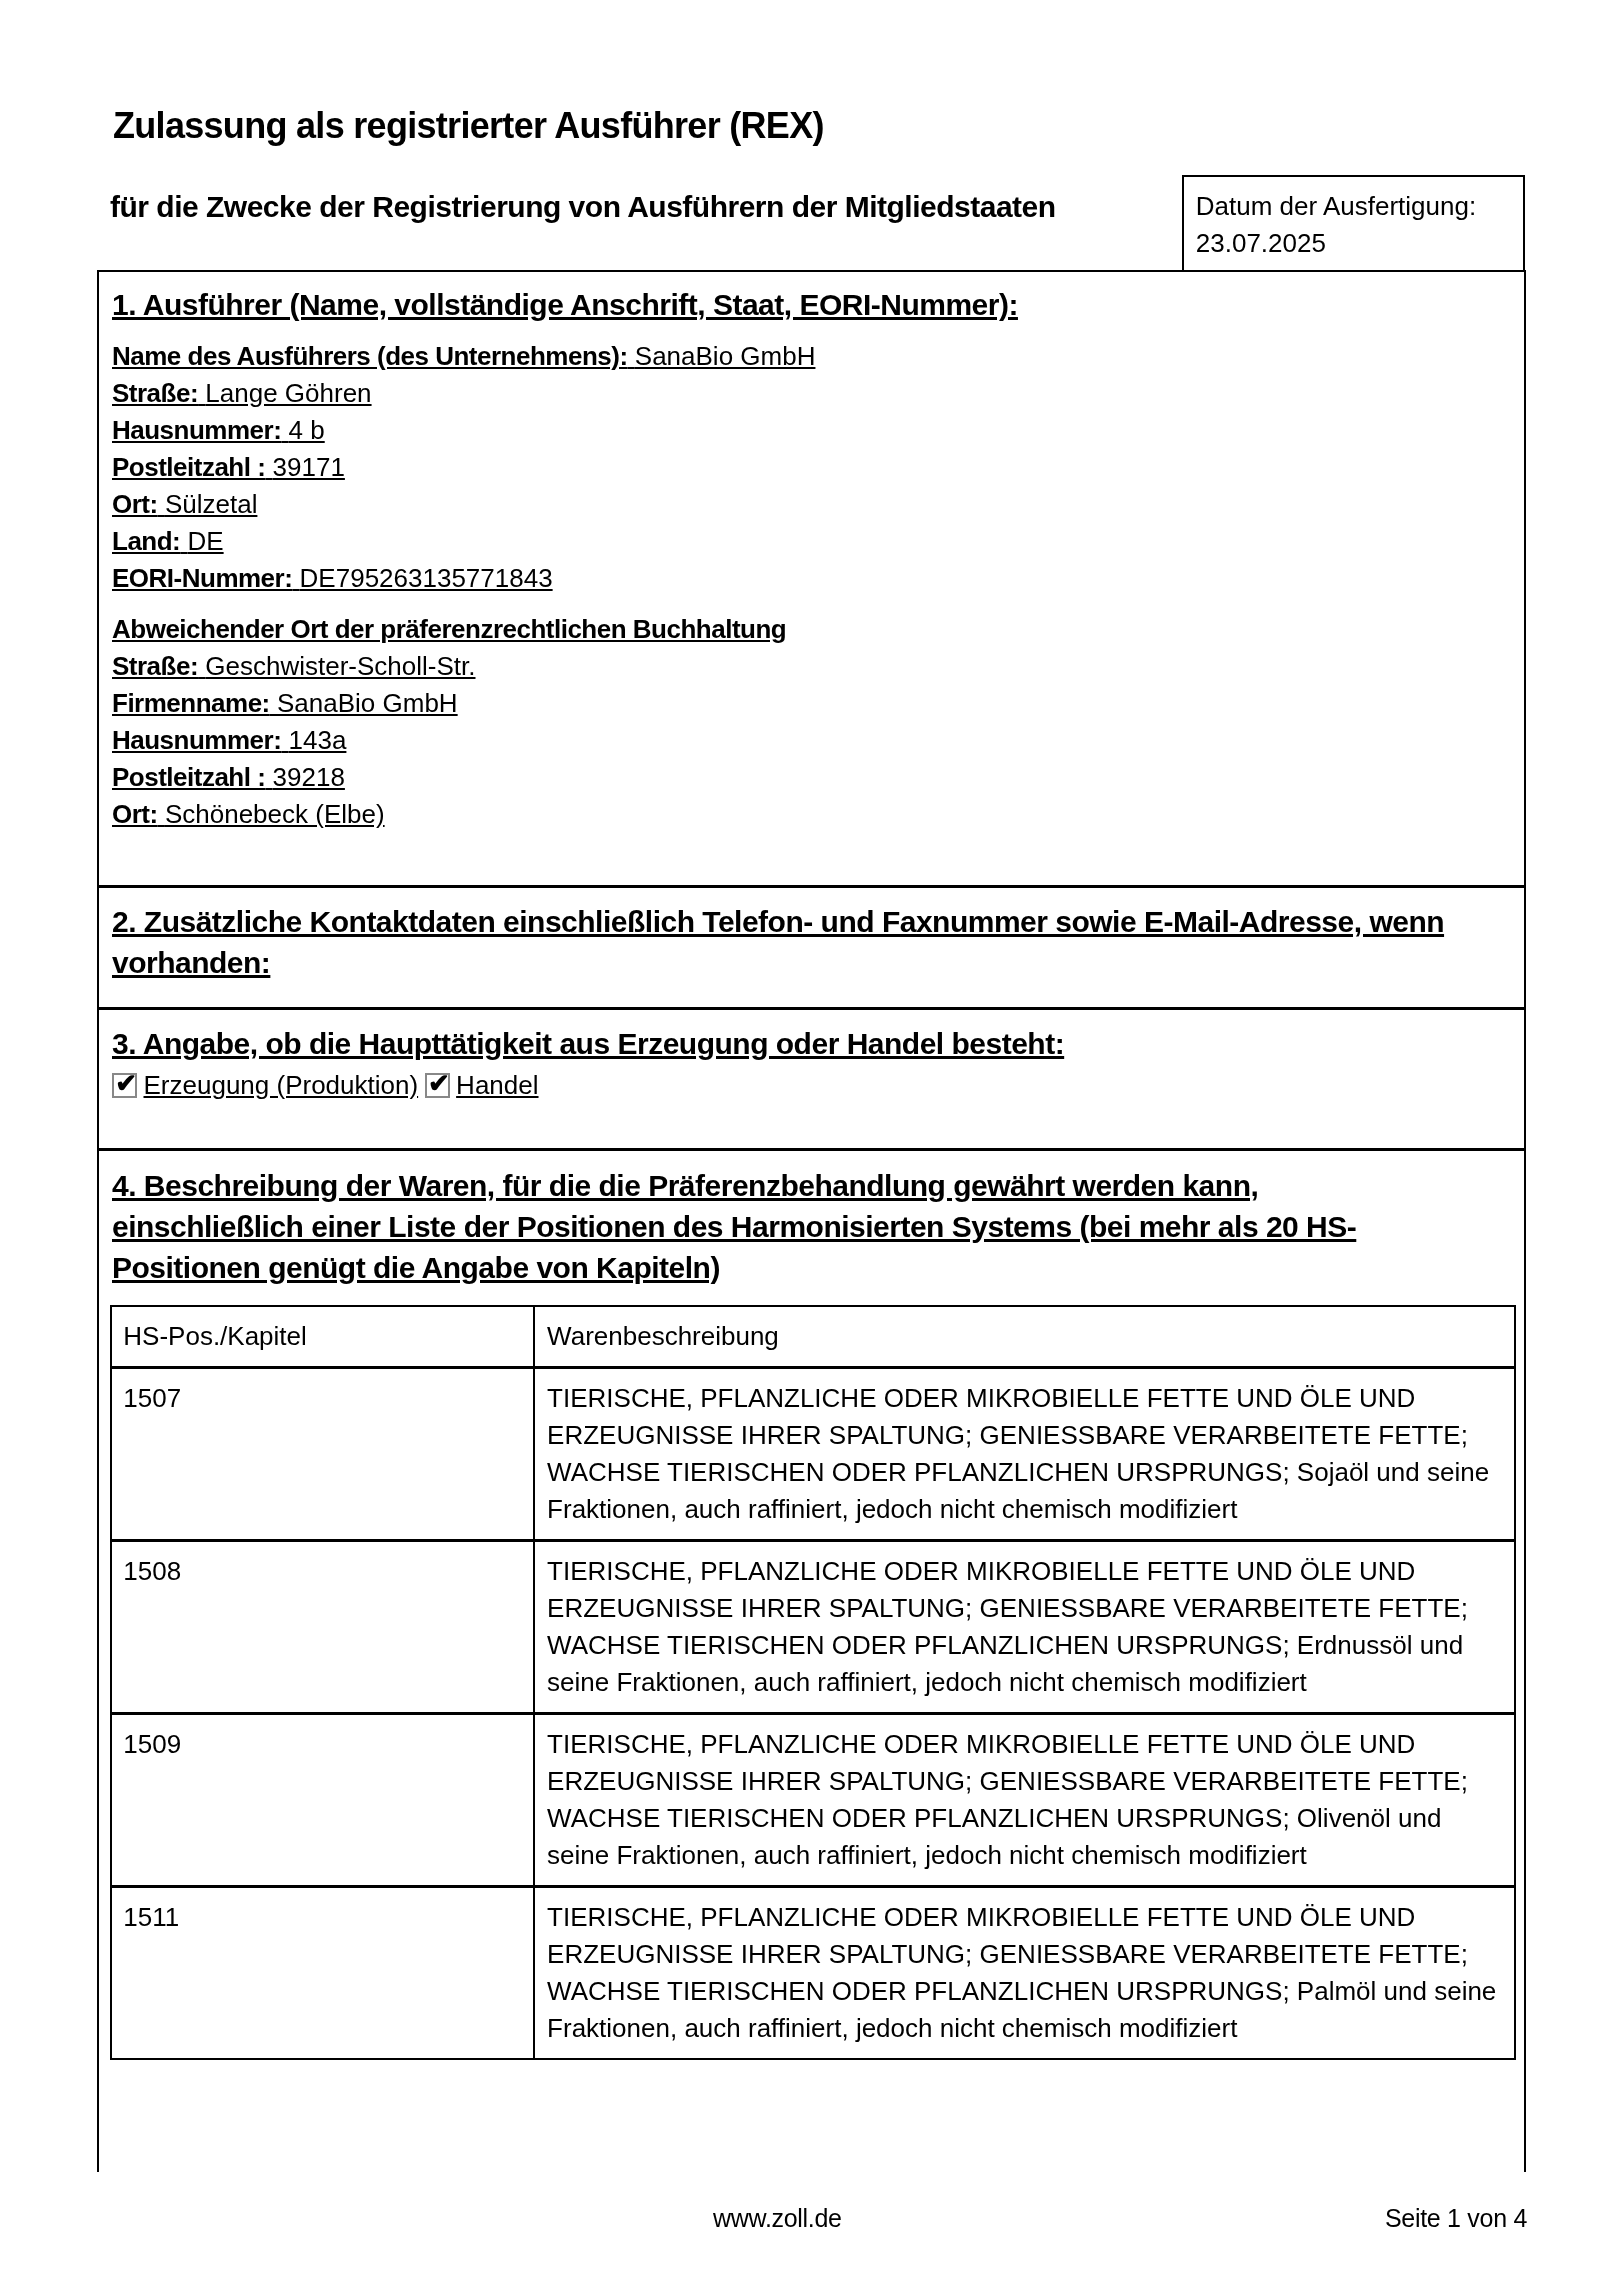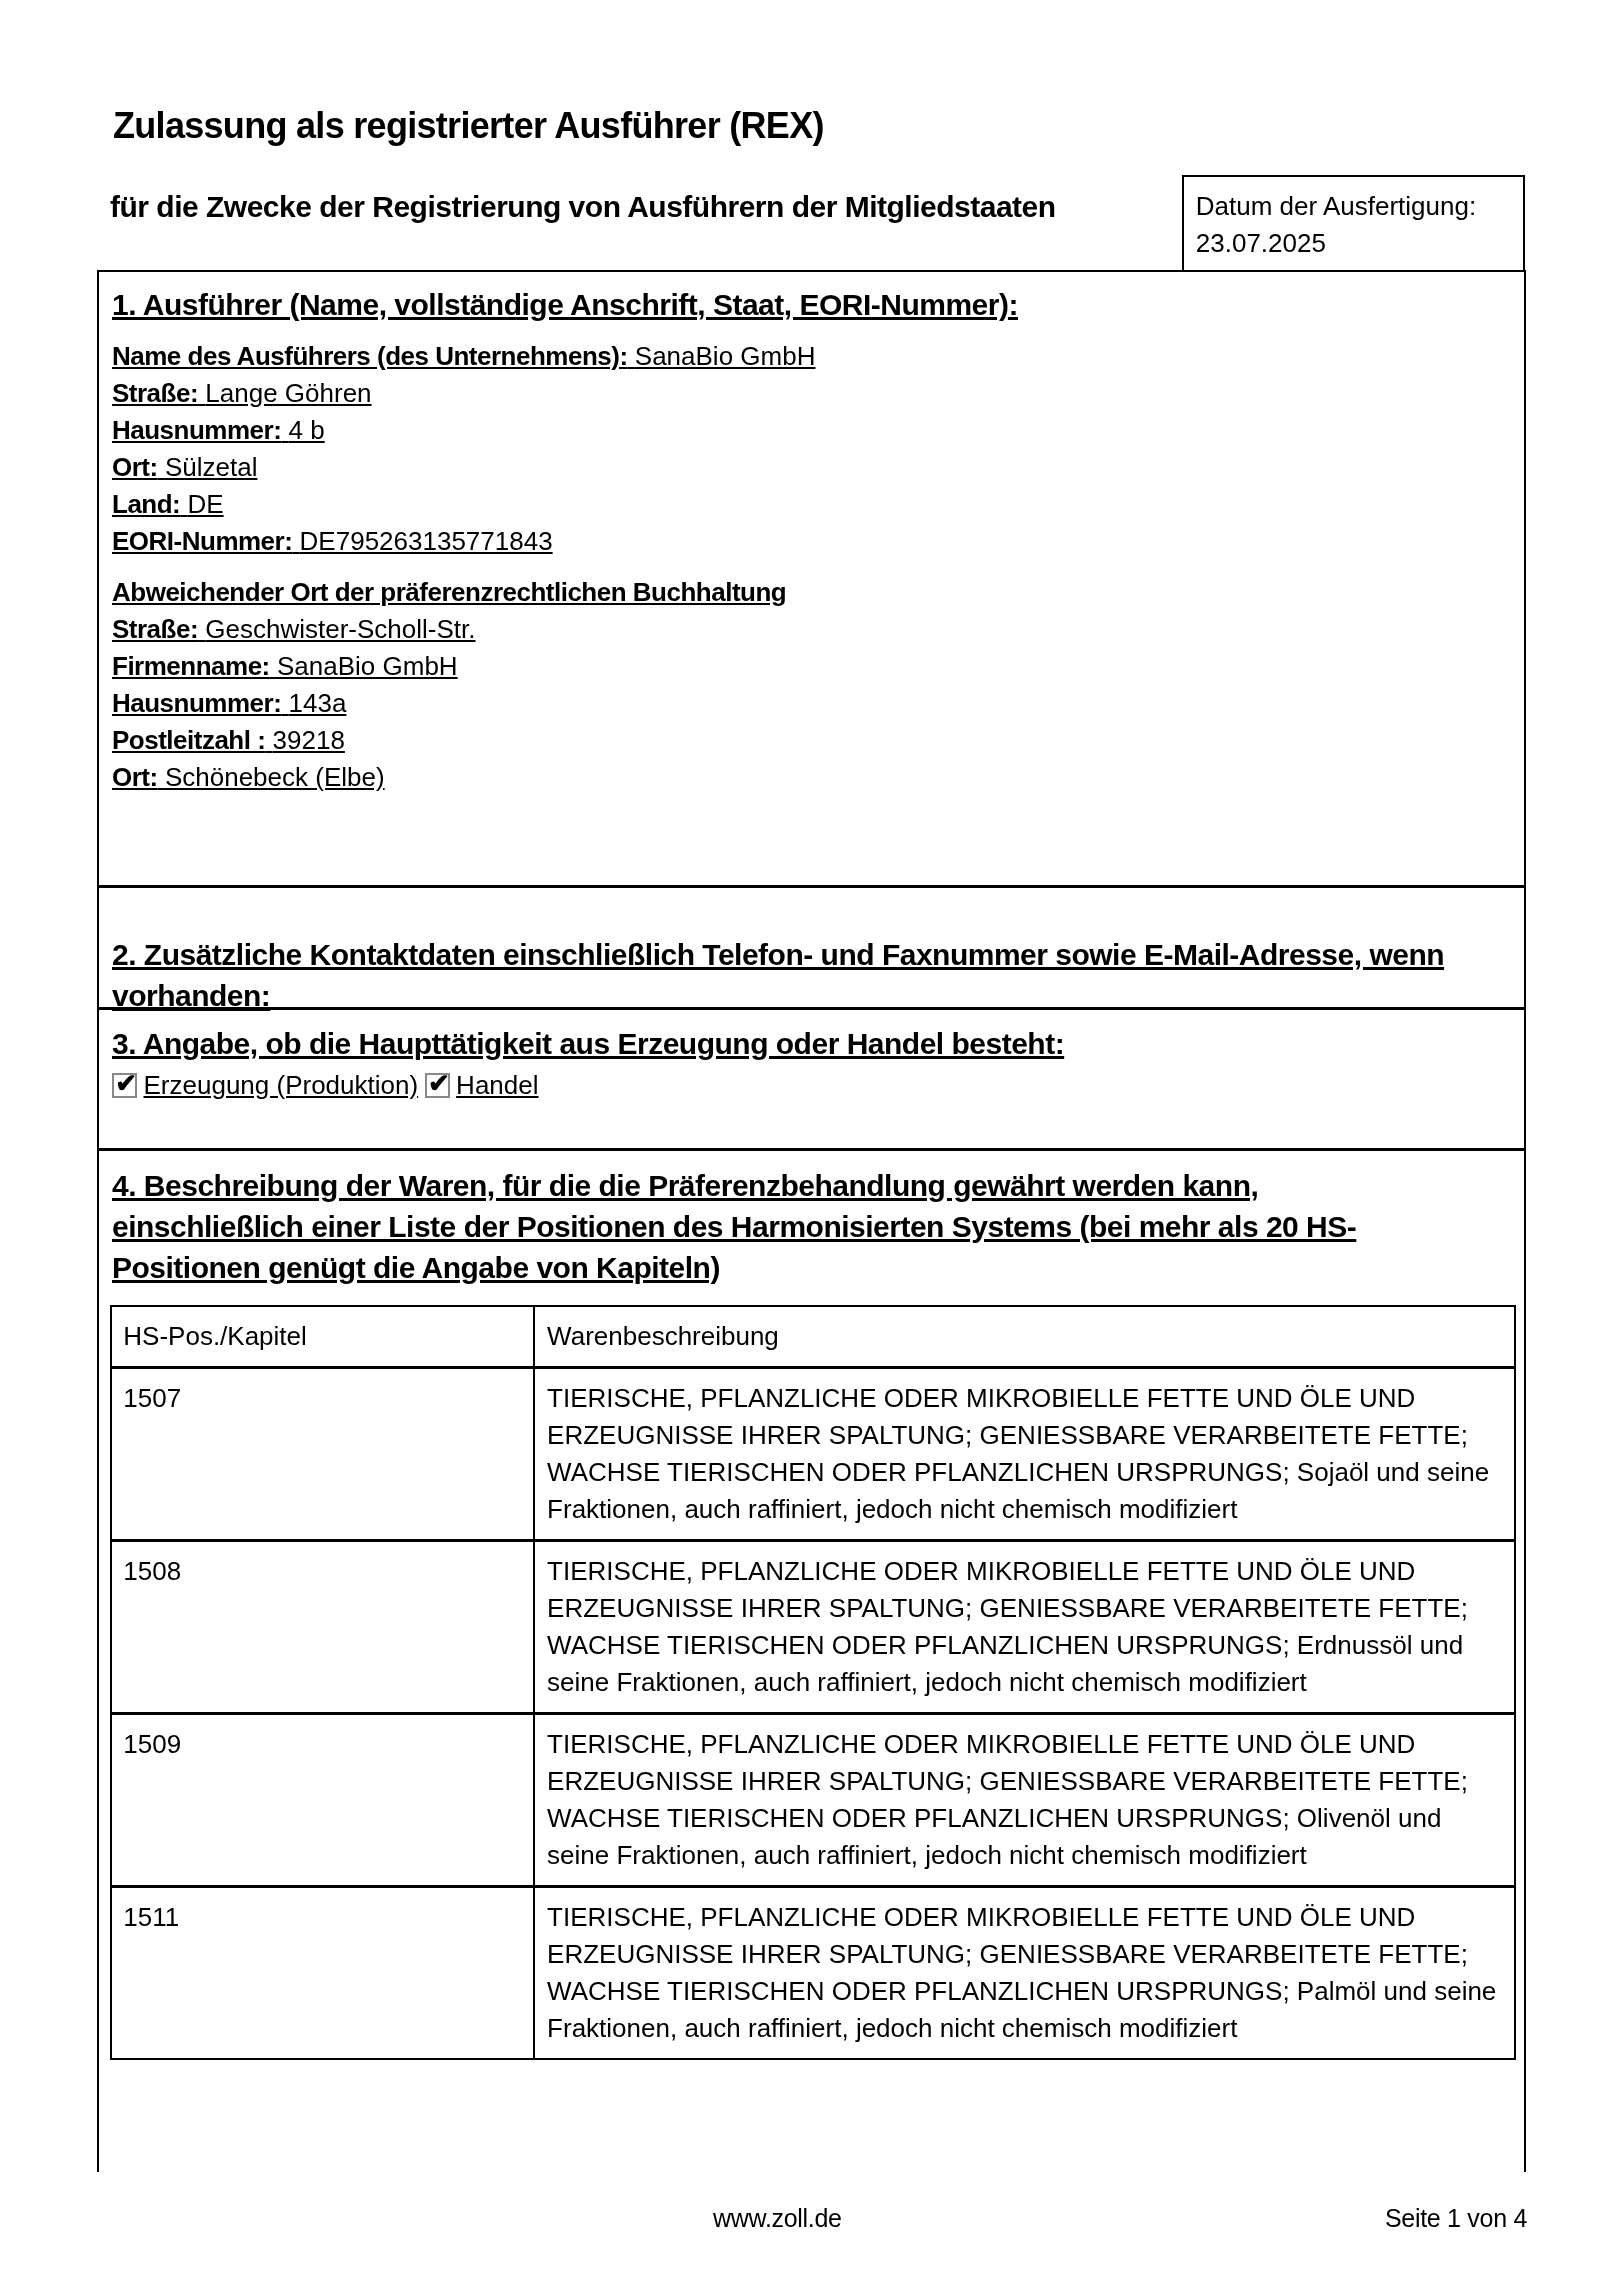--- a/index.html
+++ b/index.html
@@ -70,35 +70,36 @@
 </div>
 
 <div class="frame">
 
   <div class="section" style="top:11.8px;">
     <p class="sec-title">1. Ausführer (Name, vollständige Anschrift, Staat, EORI-Nummer):</p>
     <div style="height:13px;"></div>
     <div class="kv"><span class="k">Name des Ausführers (des Unternehmens):</span> <span class="v">SanaBio GmbH</span></div>
     <div class="kv"><span class="k">Straße:</span> <span class="v">Lange Göhren</span></div>
     <div class="kv"><span class="k">Hausnummer:</span> <span class="v">4 b</span></div>
+    <div class="kv"><span class="k">Postleitzahl :</span> <span class="v">39171</span></div>
     <div class="kv"><span class="k">Ort:</span> <span class="v">Sülzetal</span></div>
     <div class="kv"><span class="k">Land:</span> <span class="v">DE</span></div>
     <div class="kv"><span class="k">EORI-Nummer:</span> <span class="v">DE795263135771843</span></div>
     <div style="height:14.4px;"></div>
     <div class="sub-heading">Abweichender Ort der präferenzrechtlichen Buchhaltung</div>
     <div class="kv"><span class="k">Straße:</span> <span class="v">Geschwister-Scholl-Str.</span></div>
     <div class="kv"><span class="k">Firmenname:</span> <span class="v">SanaBio GmbH</span></div>
     <div class="kv"><span class="k">Hausnummer:</span> <span class="v">143a</span></div>
     <div class="kv"><span class="k">Postleitzahl :</span> <span class="v">39218</span></div>
     <div class="kv"><span class="k">Ort:</span> <span class="v">Schönebeck (Elbe)</span></div>
   </div>
 
   <div class="divider" style="top:613px;"></div>
 
-  <div class="section" style="top:662px; padding-right:44px;">
+  <div class="section" style="top:629px; padding-right:44px;">
     <p class="sec-title">2. Zusätzliche Kontaktdaten einschließlich Telefon- und Faxnummer sowie E-Mail-Adresse, wenn vorhanden:</p>
   </div>
 
   <div class="divider" style="top:735px;"></div>
 
   <div class="section" style="top:751px;">
     <p class="sec-title">3. Angabe, ob die Haupttätigkeit aus Erzeugung oder Handel besteht:</p>
     <div class="checks" style="margin-top:2.6px;">
       <span class="cb">
           <span>✔</span>

